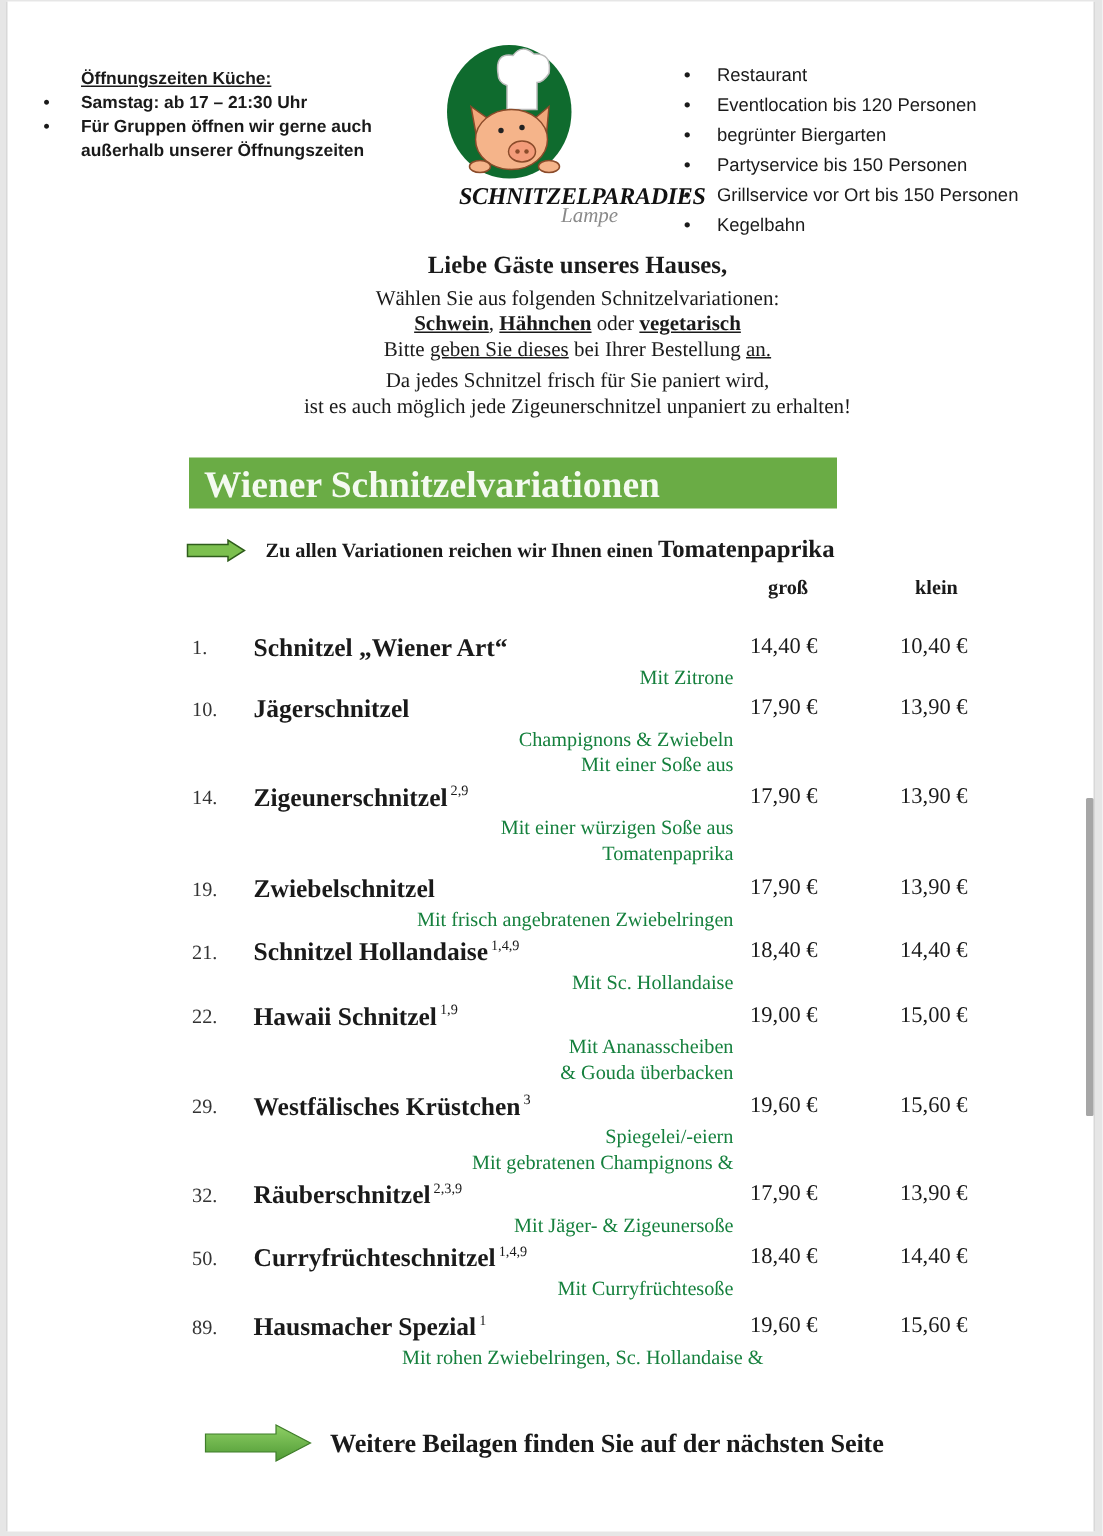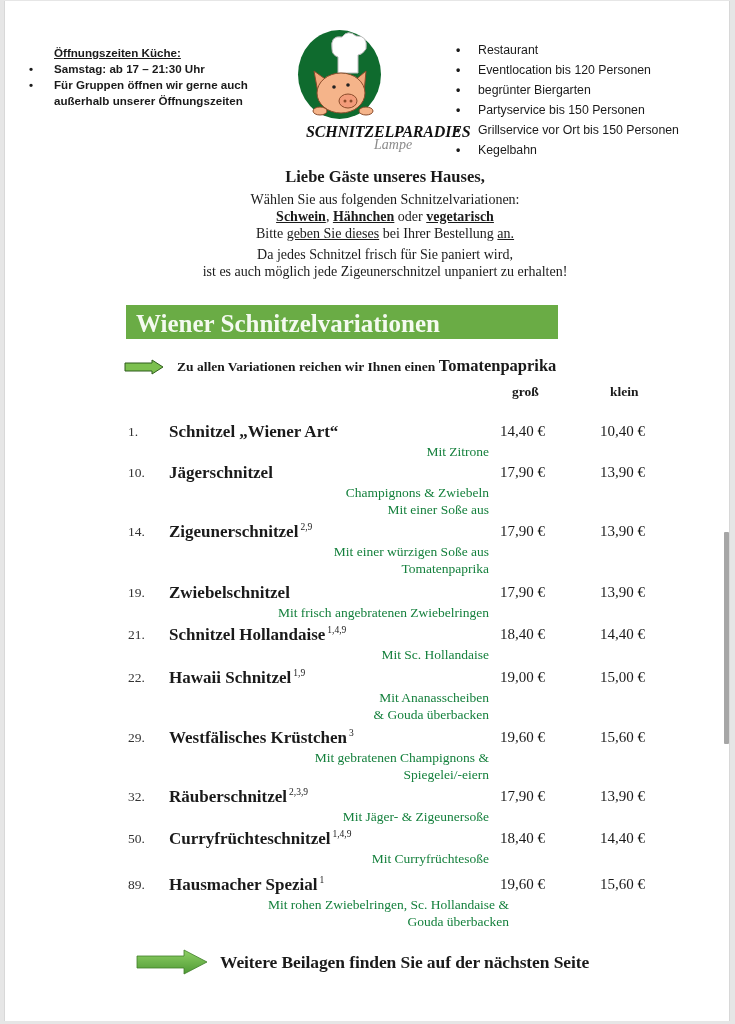--- a/index.html
+++ b/index.html
@@ -215,22 +215,22 @@
         <div>Mit Ananasscheiben</div>
         <div>&amp; Gouda überbacken</div>
       </div>
     <span class="p1">19,00 €</span>
     <span class="p2">15,00 €</span>
   </div>
   <div class="item" style="top:728px">
     <span class="num">29.</span>
     <span class="name"><span>Westfälisches Krüstchen</span><sup>3</sup></span>
     <div class="desc">
+        <div>Spiegelei/-eiern</div>
         <div>Mit gebratenen Champignons &amp;</div>
-        <div>Spiegelei/-eiern</div>
       </div>
     <span class="p1">19,60 €</span>
     <span class="p2">15,60 €</span>
   </div>
   <div class="item" style="top:787px">
     <span class="num">32.</span>
     <span class="name"><span>Räuberschnitzel</span><sup>2,3,9</sup></span>
     <div class="desc">
         <div>Mit Jäger- &amp; Zigeunersoße</div>
       </div>
@@ -244,21 +244,20 @@
         <div>Mit Curryfrüchtesoße</div>
       </div>
     <span class="p1">18,40 €</span>
     <span class="p2">14,40 €</span>
   </div>
   <div class="item" style="top:875px">
     <span class="num">89.</span>
     <span class="name"><span>Hausmacher Spezial</span><sup>1</sup></span>
     <div class="desc" style="width:340px">
         <div>Mit rohen Zwiebelringen, Sc. Hollandaise &amp;</div>
-        <div>Gouda überbacken</div>
       </div>
     <span class="p1">19,60 €</span>
     <span class="p2">15,60 €</span>
   </div>
 </div>
 
 <svg class="arrow" style="left:136px;top:949px" width="72" height="26" viewBox="0 0 72 26">
   <defs>
     <linearGradient id="ag" x1="0" y1="0" x2="0" y2="1">
       <stop offset="0" stop-color="#8fd065"></stop>

